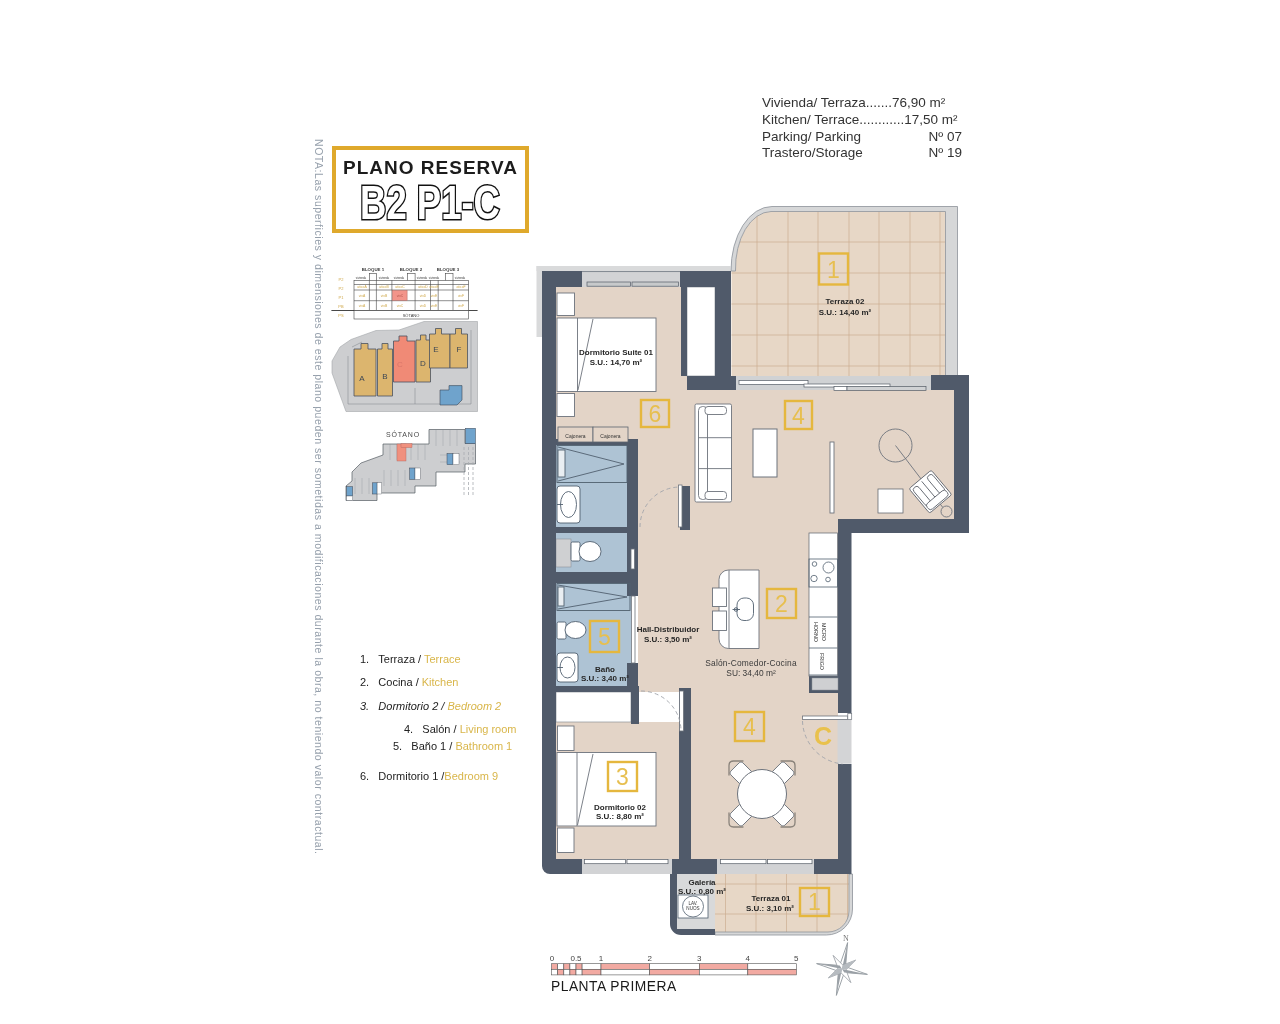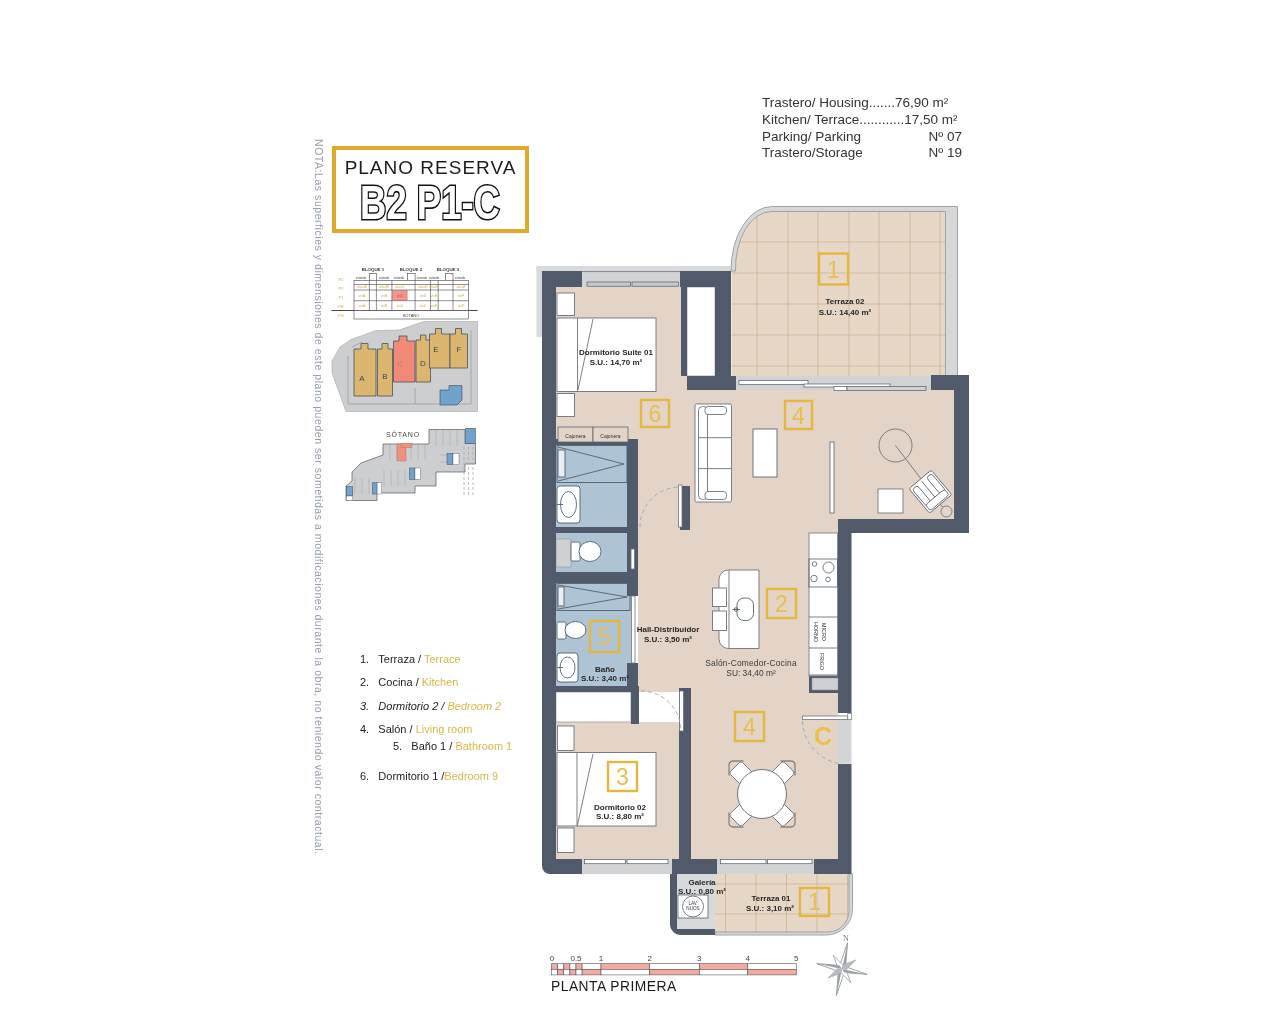--- a/index.html
+++ b/index.html
@@ -8,43 +8,43 @@
   .abs{position:absolute;}
 </style>
 </head>
 <body>
 <div id="page">
 
 <div class="abs" style="left:308px;top:139px;width:17px;height:712px;writing-mode:vertical-rl;text-orientation:mixed;font-size:10.5px;color:#96a0ac;letter-spacing:0.55px;white-space:nowrap;">NOTA:Las superficies y dimensiones de este plano pueden ser sometidas a modificaciones durante la obra, no teniendo valor contractual.</div>
 
 <div class="abs" style="left:332px;top:146px;width:189px;height:79px;border:4px solid #dfa92c;background:#fff;text-align:center;">
 
-  <div style="margin-top:7px;font-size:19px;font-weight:400;letter-spacing:1px;color:#1c1c1c;">PLANO RESERVA</div>
+  <div style="margin-top:7px;font-size:19px;font-weight:700;letter-spacing:1px;color:#1c1c1c;">PLANO RESERVA</div>
 
   <svg width="187" height="48" style="display:block;margin:0 auto;">
     <text x="93" y="40" text-anchor="middle" font-family="Liberation Sans,sans-serif" font-size="48" font-weight="bold" transform="scale(0.76,1)" transform-origin="93 0" fill="#ffffff" stroke="#111111" stroke-width="3.2" paint-order="stroke">B2 P1-C</text>
   </svg>
 </div>
 
 <div class="abs" style="left:762px;top:95px;width:200px;font-size:13.5px;color:#333;line-height:16.8px;">
-  <div>Trastero/ Housing.......76,90 m²</div>
+  <div>Vivienda/ Terraza.......76,90 m²</div>
   <div>Kitchen/ Terrace............17,50 m²</div>
   <div>Parking/ Parking<span style="float:right">Nº 07</span></div>
   <div>Trastero/Storage<span style="float:right">Nº 19</span></div>
 </div>
 
 <div class="abs" style="left:360px;top:0;width:200px;font-size:11px;color:#222;">
 
   <div class="abs" style="top:653px;white-space:nowrap;">1.&nbsp;&nbsp;&nbsp;Terraza / <span style="color:#d9b64a">Terrace</span></div>
 
   <div class="abs" style="top:676px;white-space:nowrap;">2.&nbsp;&nbsp;&nbsp;Cocina / <span style="color:#d9b64a">Kitchen</span></div>
 
   <div class="abs" style="top:700px;white-space:nowrap;font-style:italic;">3.&nbsp;&nbsp;&nbsp;Dormitorio 2 / <span style="color:#d9b64a">Bedroom 2</span></div>
 
-  <div class="abs" style="top:723px;white-space:nowrap;">4.&nbsp;&nbsp;&nbsp;Salón / <span style="color:#d9b64a">Living room</span></div>
+  <div class="abs" style="top:723px;white-space:nowrap;margin-left:44px;">4.&nbsp;&nbsp;&nbsp;Salón / <span style="color:#d9b64a">Living room</span></div>
 
   <div class="abs" style="top:740px;white-space:nowrap;padding-left:33px;">5.&nbsp;&nbsp;&nbsp;Baño 1 / <span style="color:#d9b64a">Bathroom 1</span></div>
 
   <div class="abs" style="top:770px;white-space:nowrap;">6.&nbsp;&nbsp;&nbsp;Dormitorio 1 /<span style="color:#d9b64a">Bedroom 9</span></div>
 </div>
 
 <svg class="abs" style="left:0;top:0;" width="1280" height="1024" viewBox="0 0 1280 1024" font-family="Liberation Sans,sans-serif">
 
 <g>
 

